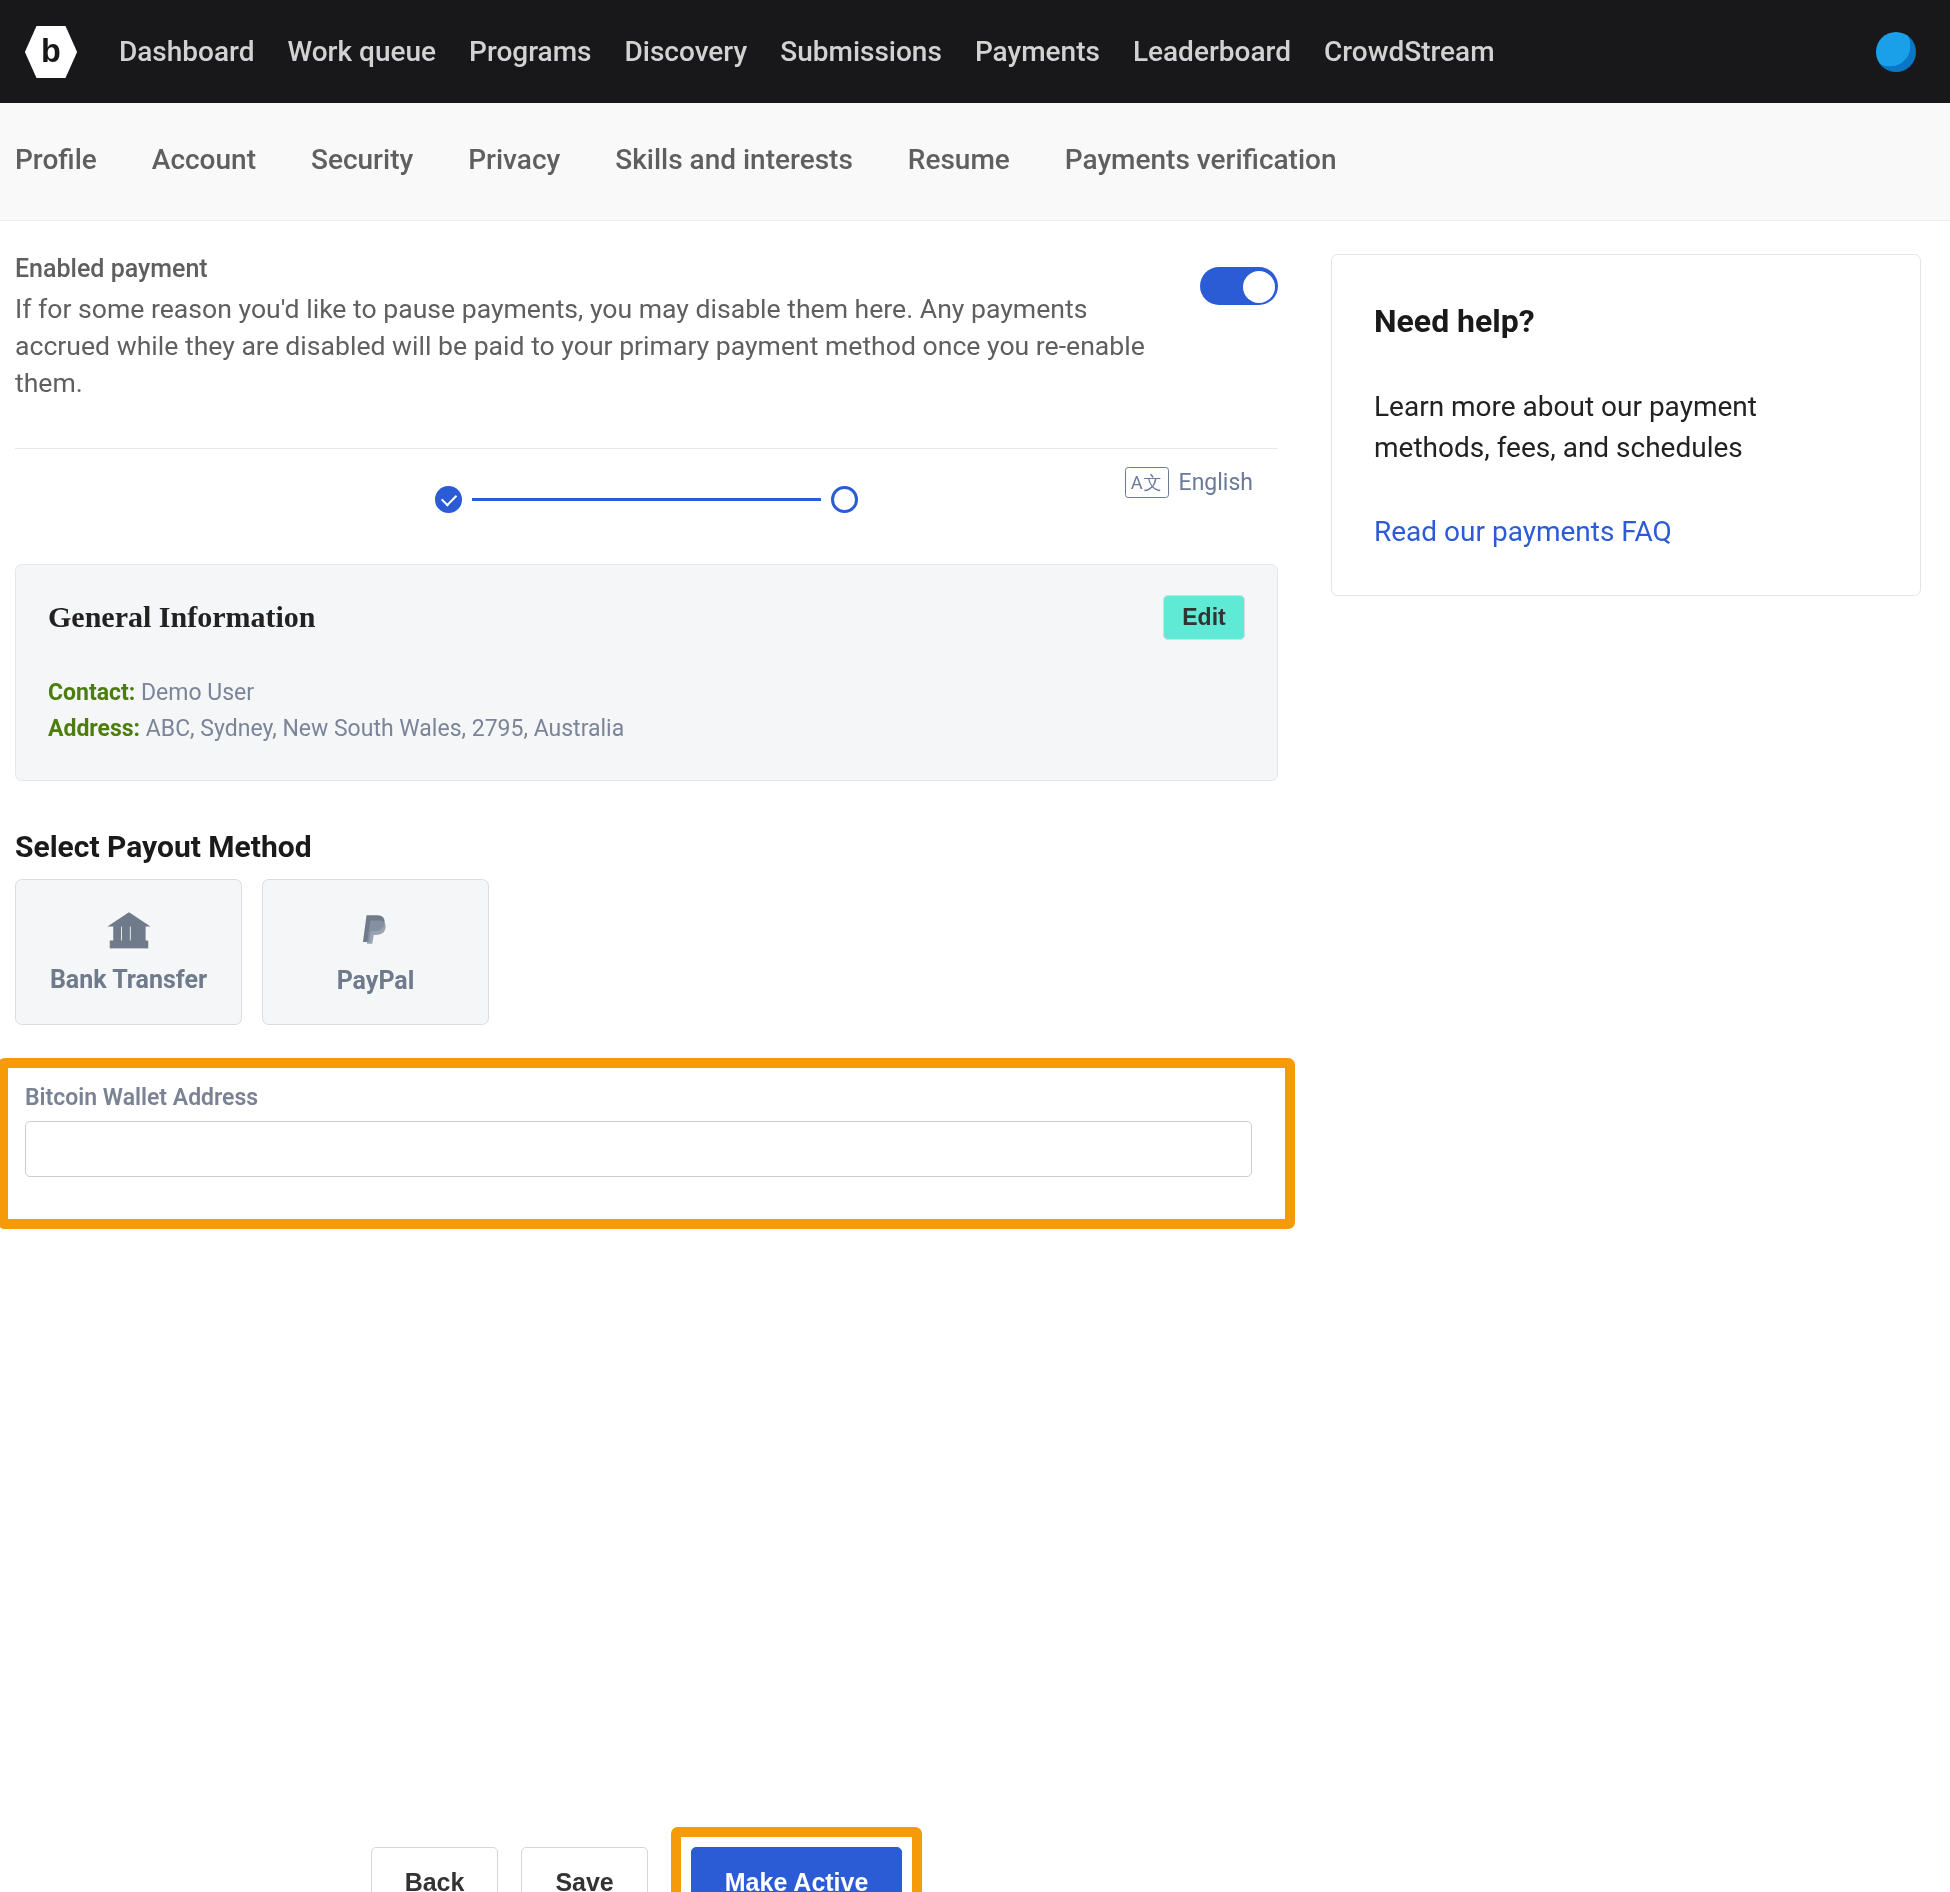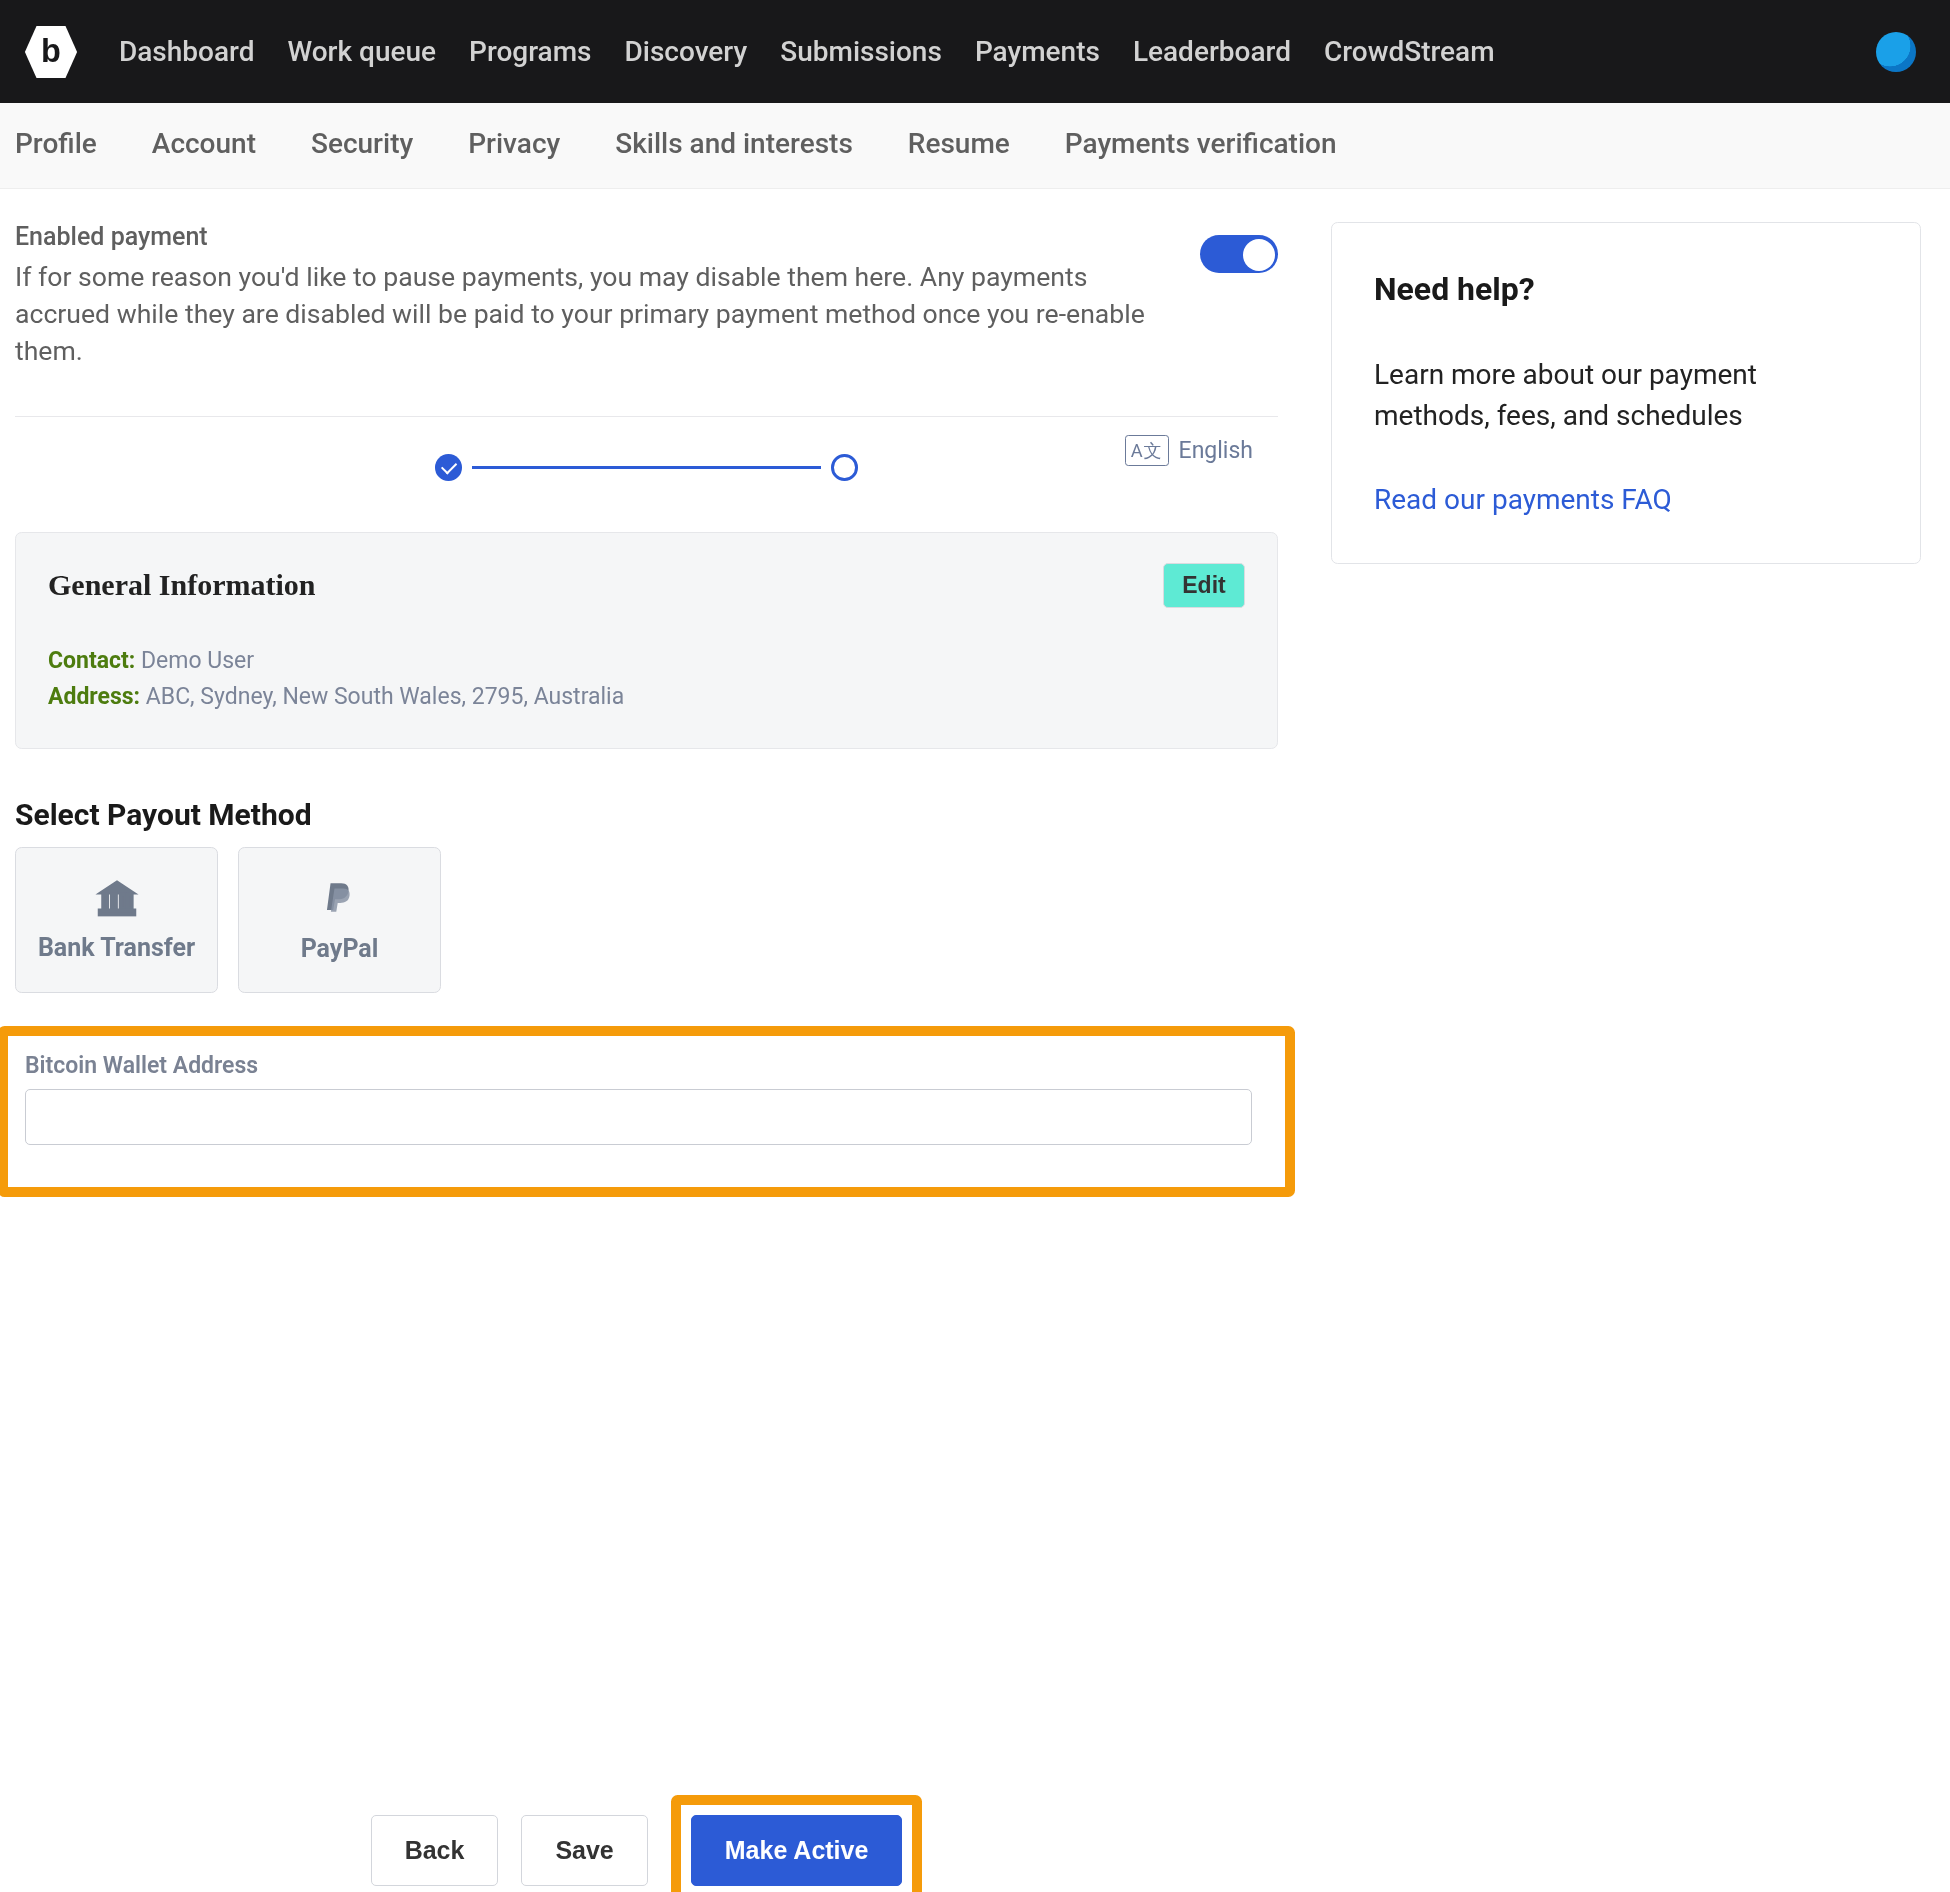--- a/index.html
+++ b/index.html
@@ -34,21 +34,21 @@
     margin-right:20px; margin-left:auto;
   }
 
   
   .subtabs {
     background:#f9f9f9;
     border-bottom:0.8px solid #eee;
     display:flex;
     gap:55px;
     padding: 0 15px;
-    height:86px;
+    height:118px;
     align-items:center;
   }
   .subtab {
     font-size:28px; color:#5f5f5f; font-weight:500; cursor:pointer;
     padding: 32px 0; border-bottom:4.2px solid transparent;
   }
   .subtab.active { color:#111; font-weight:700; border-bottom-color:#f36a22; }
 
   
   .page {
@@ -94,21 +94,21 @@
     background:#5eead4;border:1.7px solid #d9dbe0;border-radius:5px;padding:8.3px 18.3px;
     font-size:23px;font-weight:600;color:#333;cursor:pointer;
   }
   .info-list { margin-top:35px; font-size:23px; color:#7b8498; line-height:1.55; }
   .info-label { font-weight:700; color:#4d7c0f; }
 
   .section-title { font-size:30px; font-weight:700; margin-top:48px; }
 
   .cards-row { display:flex; gap:20px; margin-top:15px; }
   .paycard {
-    width:203px;height:146px;background:#f5f6f7;border:1.7px solid #dadce1;border-radius:6.6px;
+    width:227px;height:146px;background:#f5f6f7;border:1.7px solid #dadce1;border-radius:6.6px;
     display:flex;flex-direction:column;align-items:center;justify-content:center;gap:11.6px;
     cursor:pointer;
   }
   .paycard-label { font-size:25px;color:#6f7a8b;font-weight:700; }
   .paycard-icon { color:#6f7a8b; }
 
   .highlight-box {
     border:10px solid #f59b0a;border-radius:6.6px;margin-top:33px;
     padding:16.6px 33px 42px 16.6px; margin-left:-16.6px; margin-right:-16.6px;
   }

